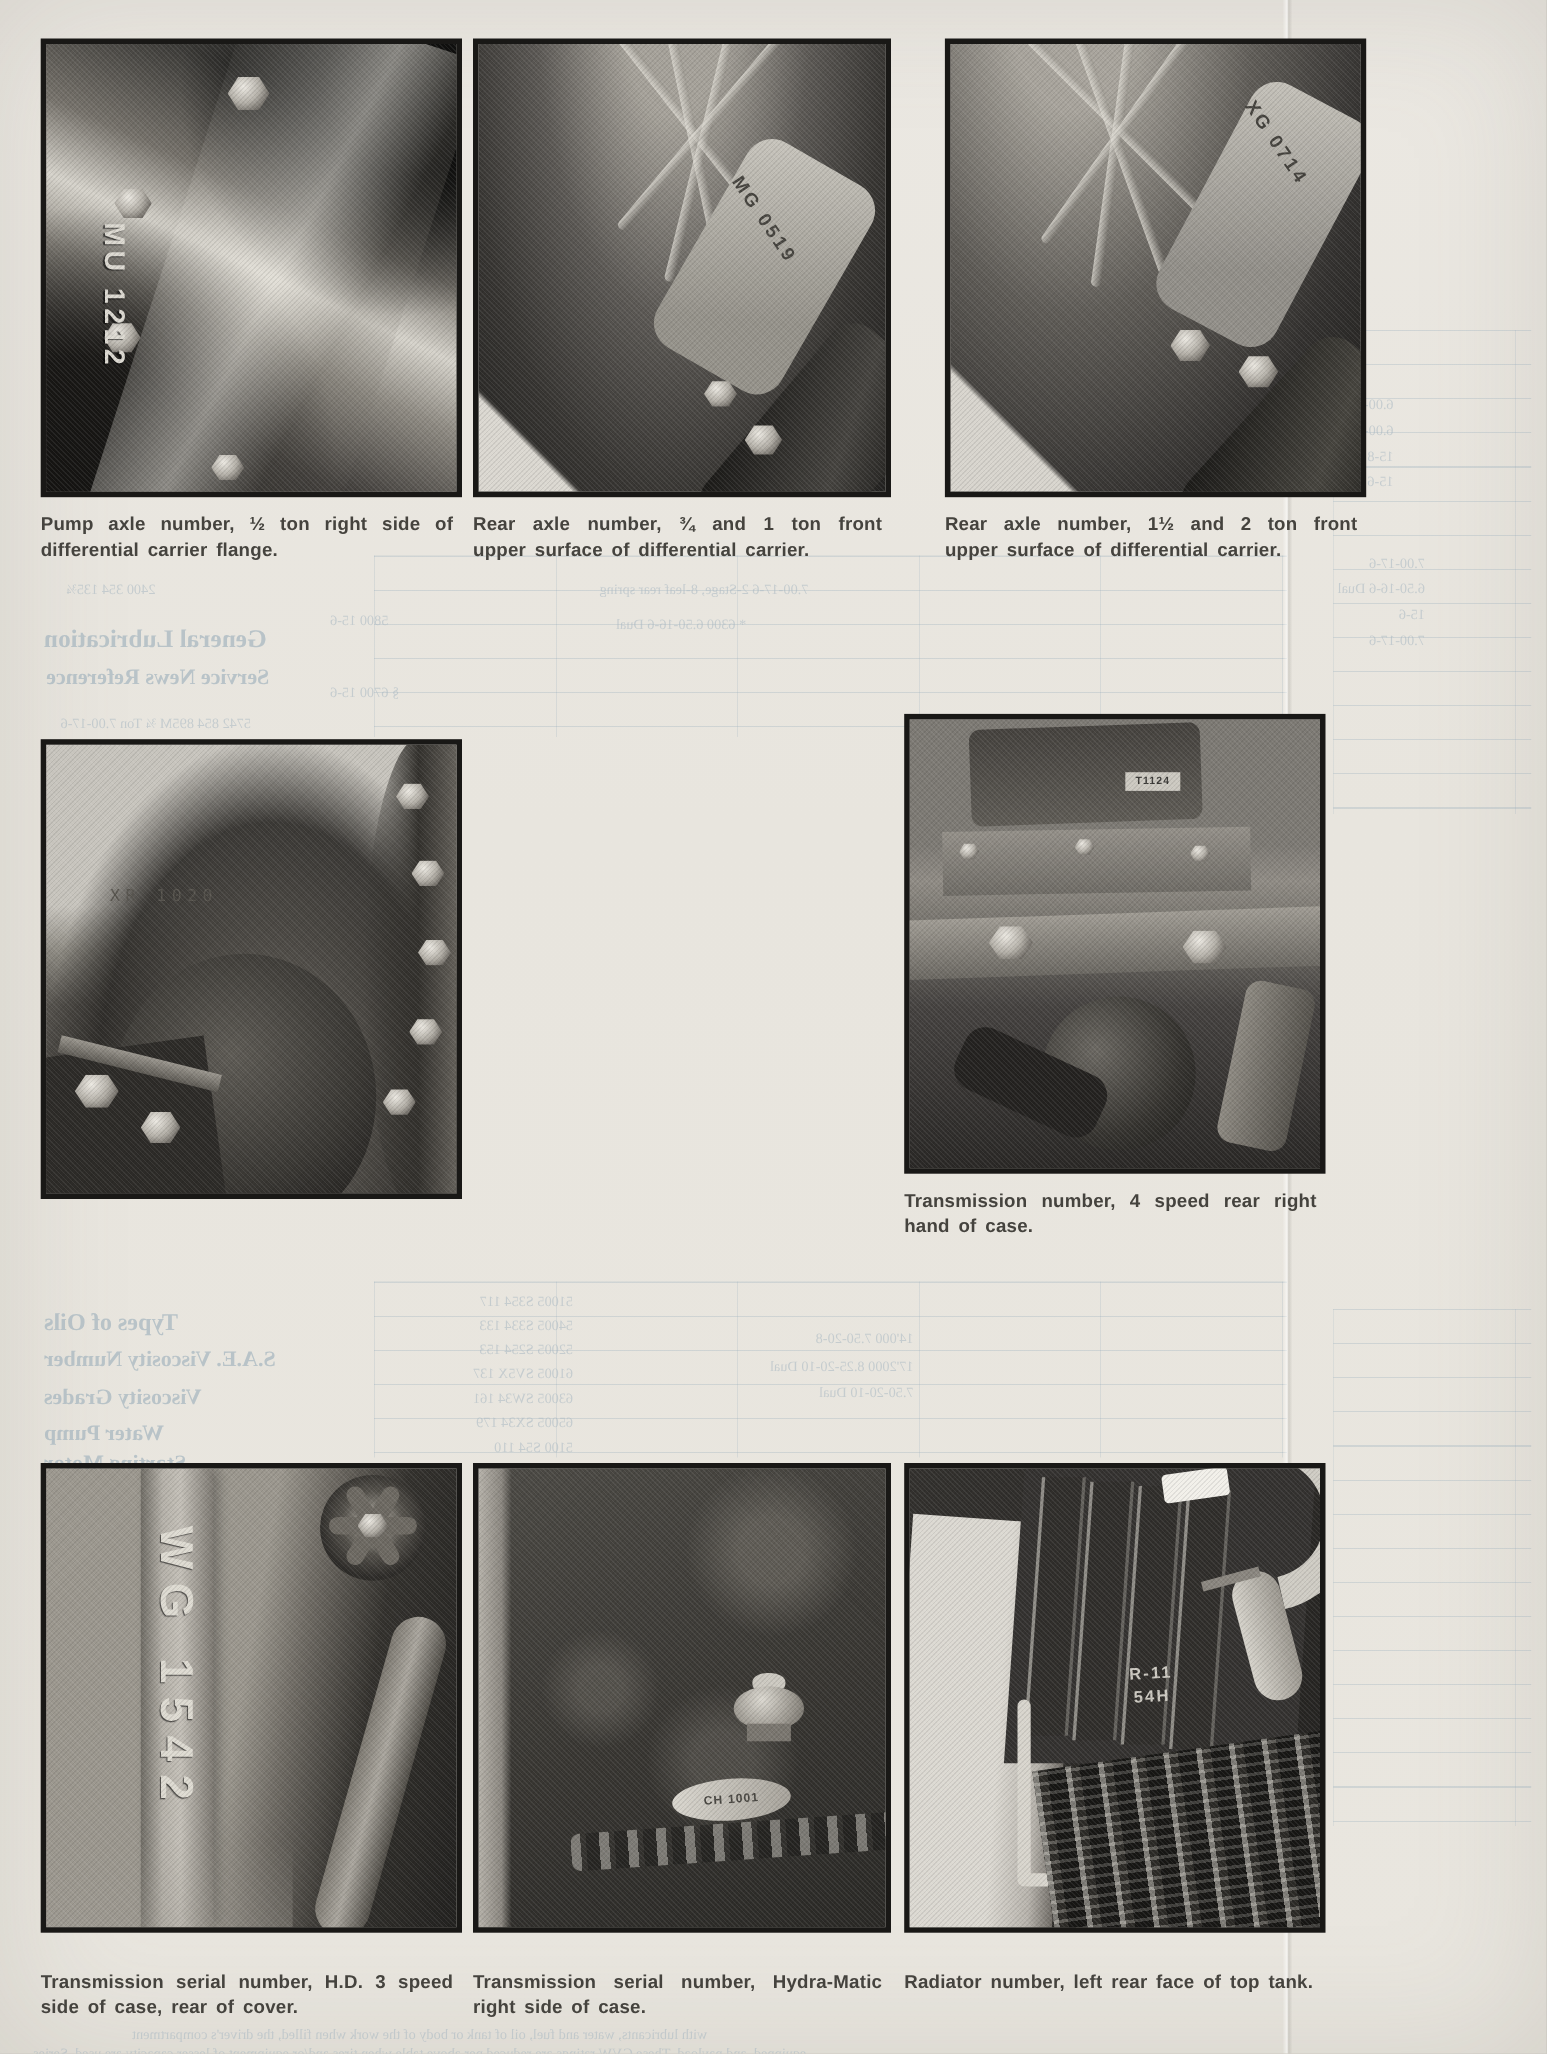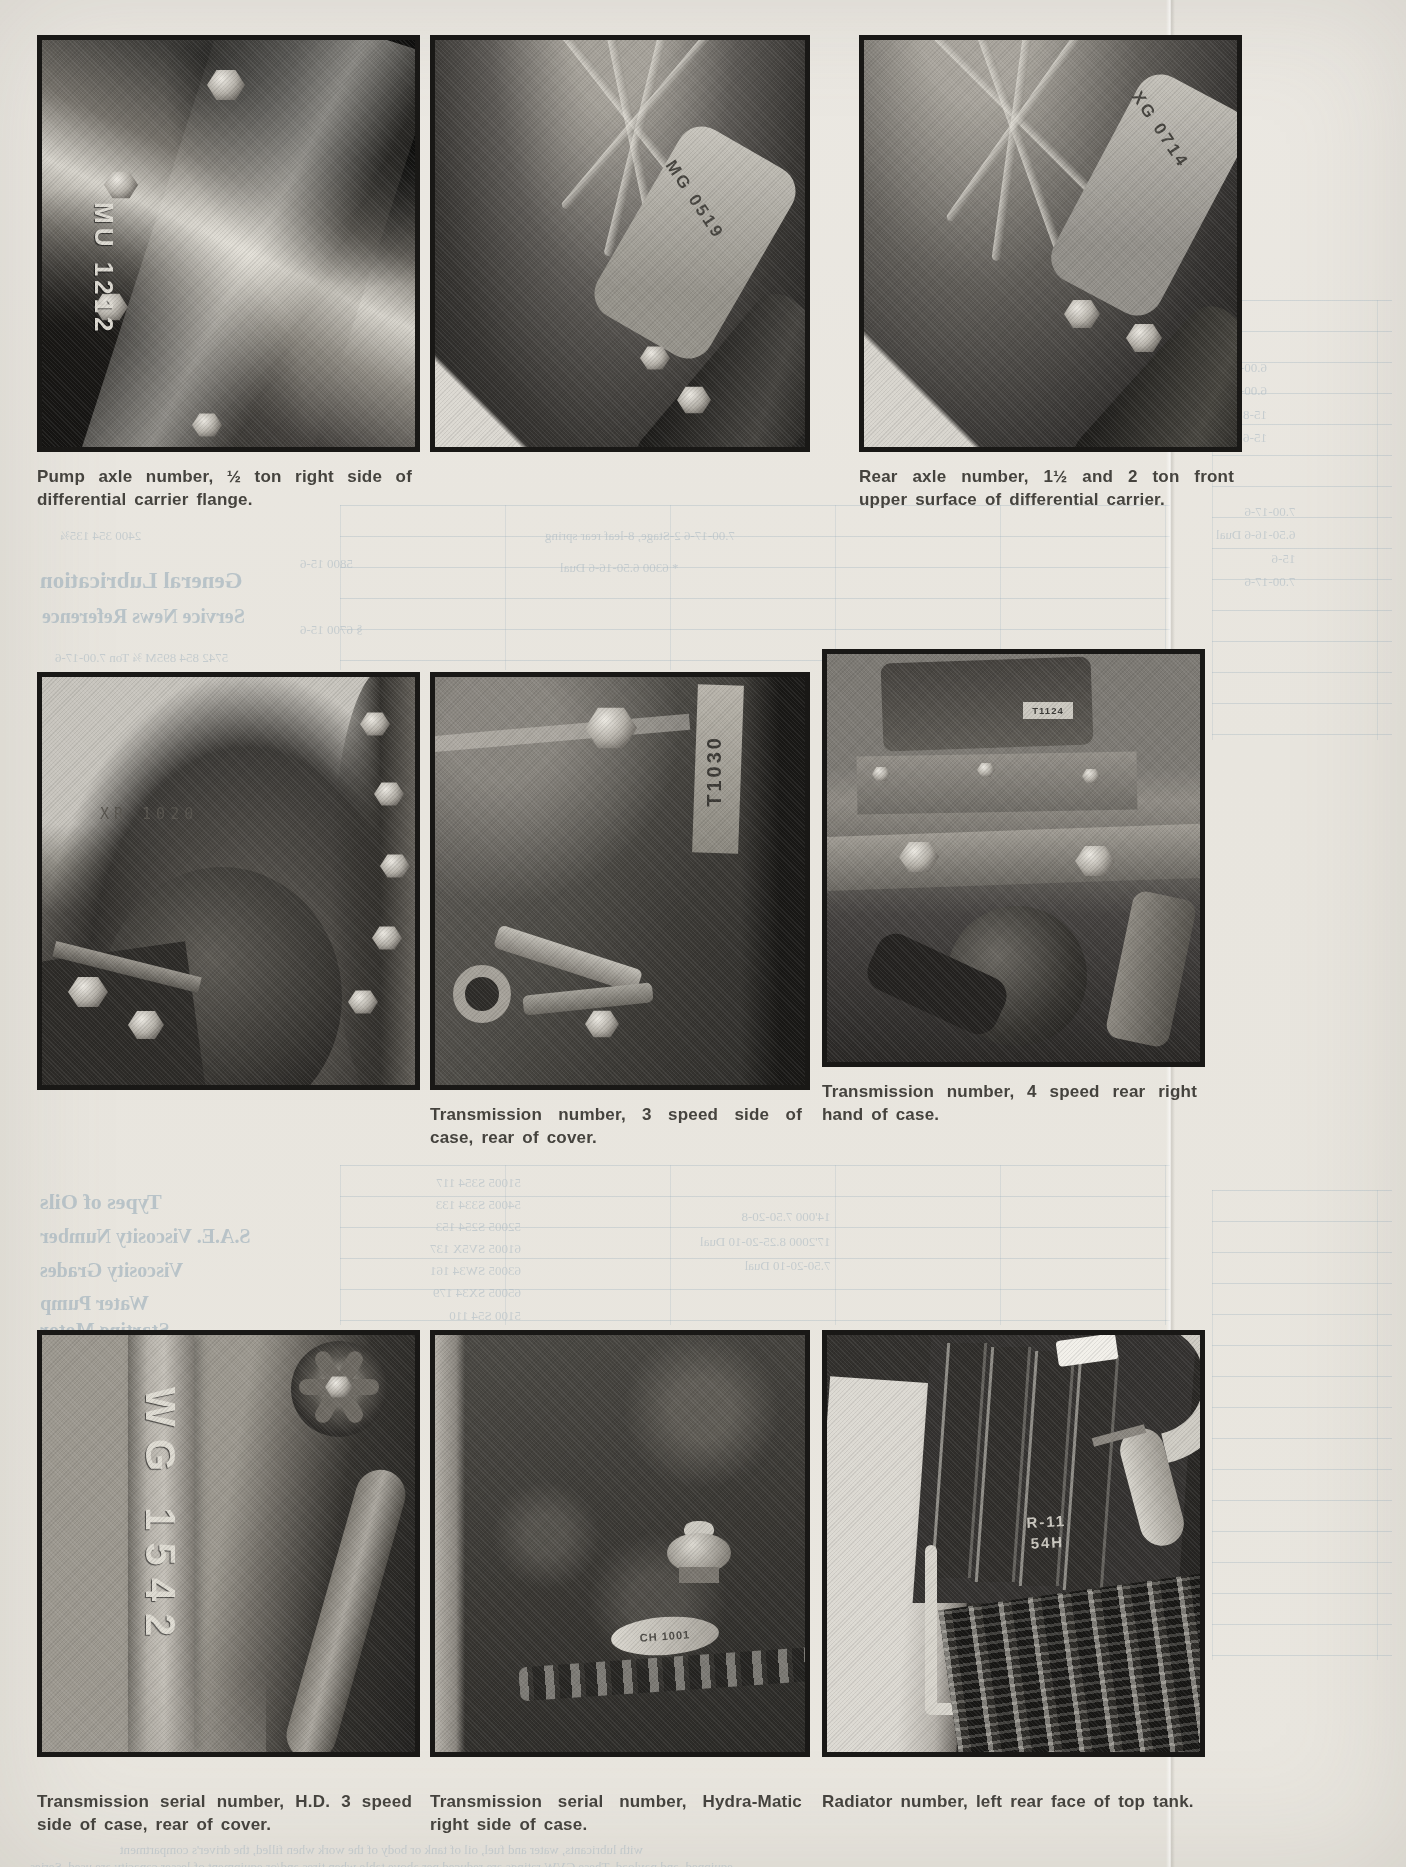--- a/index.html
+++ b/index.html
@@ -122,20 +122,21 @@
       <div class="rib" style="left:120px;transform:rotate(-38deg)"></div>
       <div class="rib" style="left:170px;transform:rotate(-12deg)"></div>
       <div class="rib" style="left:225px;transform:rotate(14deg)"></div>
       <div class="rib" style="left:275px;transform:rotate(40deg)"></div>
       <div style="left:195px;top:95px;width:130px;height:215px;border-radius:26px;transform:rotate(30deg);background:linear-gradient(155deg,#cac7bf,#96938b 70%)"></div>
       <span style="left:214px;top:150px;transform:rotate(56deg);font-weight:700;font-size:17px;letter-spacing:3px;color:#46443f">MG 0519</span>
       <div style="left:250px;top:255px;width:120px;height:230px;border-radius:26px;transform:rotate(40deg);background:linear-gradient(70deg,#181715,#45433f 60%,#181715)"></div>
       <div class="bolt" style="left:205px;top:305px;width:30px;height:26px"></div>
       <div class="bolt" style="left:242px;top:345px;width:34px;height:30px"></div>
     </div>
+    <figcaption class="caption" style="width:372px">Rear axle number, ¾ and 1 ton front upper surface of differential carrier.</figcaption>
   </figure>
 
   <figure class="fig" style="left:859px;top:35px">
     <div class="photo p3 ht" style="width:383px;height:417px">
       <div class="rib" style="left:60px;transform:rotate(-45deg)"></div>
       <div class="rib" style="left:110px;transform:rotate(-20deg)"></div>
       <div class="rib" style="left:160px;transform:rotate(8deg)"></div>
       <div class="rib" style="left:215px;transform:rotate(35deg)"></div>
       <div style="left:225px;top:40px;width:120px;height:230px;border-radius:26px;transform:rotate(28deg);background:linear-gradient(155deg,#c7c4bc,#93908 8 70%);background:linear-gradient(155deg,#c7c4bc,#93908a 70%)"></div>
       <span style="left:252px;top:80px;transform:rotate(56deg);font-weight:700;font-size:17px;letter-spacing:3px;color:#45433e">XG 0714</span>
@@ -156,34 +157,20 @@
       <div class="bolt" style="left:306px;top:312px;width:30px;height:26px"></div>
       <div style="left:60px;top:190px;width:240px;height:260px;border-radius:50%;background:radial-gradient(circle at 45% 35%,#5e5b55,#39373 3 55%,#23211f 85%);background:radial-gradient(circle at 45% 35%,#5e5b55,#393733 55%,#23211f 85%)"></div>
       <div style="left:-10px;top:275px;width:165px;height:160px;transform:rotate(-8deg);background:#2d2b28"></div>
       <div style="left:10px;top:282px;width:150px;height:16px;transform:rotate(14deg);background:linear-gradient(180deg,#9b978f,#5d5a54)"></div>
       <div class="bolt" style="left:26px;top:298px;width:40px;height:34px"></div>
       <div class="bolt" style="left:86px;top:332px;width:36px;height:32px"></div>
       <span style="left:58px;top:128px;font-family:'DejaVu Sans Mono',monospace;font-size:15px;letter-spacing:5px;color:#57544e">XR 1020</span>
     </div>
   </figure>
 
-  <figure class="fig" style="left:430px;top:672px">
-    <div class="photo p5 ht" style="width:380px;height:418px">
-      <div style="right:0;top:0;width:64px;height:100%;background:linear-gradient(90deg,rgba(20,19,18,0),#19181 6 60%);background:linear-gradient(90deg,rgba(20,19,18,0),#191816 60%)"></div>
-      <div style="left:-5px;top:48px;width:260px;height:16px;transform:rotate(-5deg);background:rgba(205,202,194,.5)"></div>
-      <div class="bolt" style="left:150px;top:28px;width:52px;height:46px"></div>
-      <div style="left:260px;top:8px;width:46px;height:168px;transform:rotate(2deg);background:linear-gradient(180deg,#b9b5ac,#8b887f)"></div>
-      <span class="stampV" style="left:268px;top:58px;transform:rotate(180deg);font-size:20px;color:#3a3834;letter-spacing:3px;text-shadow:none">T1030</span>
-      <div style="left:18px;top:288px;width:58px;height:58px;border-radius:50%;border:12px solid #a5a199;background:#2e2c29;box-sizing:border-box"></div>
-      <div style="left:58px;top:270px;width:150px;height:24px;border-radius:6px;transform:rotate(18deg);background:linear-gradient(180deg,#c2bfb7,#807c75)"></div>
-      <div style="left:88px;top:312px;width:130px;height:20px;border-radius:6px;transform:rotate(-6deg);background:linear-gradient(180deg,#a5a29a,#6b6861)"></div>
-      <div class="bolt" style="left:150px;top:332px;width:34px;height:30px"></div>
-    </div>
-    <figcaption class="caption" style="width:372px">Transmission number, 3 speed side of case, rear of cover.</figcaption>
-  </figure>
 
   <figure class="fig" style="left:822px;top:649px">
     <div class="photo p6 ht" style="width:383px;height:418px">
       <div style="left:55px;top:6px;width:210px;height:88px;border-radius:10px;transform:rotate(-2deg);background:linear-gradient(180deg,#45423e,#5f5c56)"></div>
       <span style="left:196px;top:48px;width:50px;height:17px;background:#ccc9c1;color:#3b3a37;font-size:9.5px;font-weight:700;text-align:center;line-height:17px;letter-spacing:1px">T1124</span>
       <div style="left:30px;top:100px;width:280px;height:58px;transform:rotate(-1deg);background:linear-gradient(180deg,#949089,#6f6c66)"></div>
       <div class="bolt" style="left:45px;top:112px;width:18px;height:16px"></div>
       <div class="bolt" style="left:150px;top:108px;width:18px;height:16px"></div>
       <div class="bolt" style="left:255px;top:114px;width:18px;height:16px"></div>
       <div style="left:-12px;top:176px;width:420px;height:54px;transform:rotate(-2deg);background:linear-gradient(180deg,#a09c94,#6b6862)"></div>

